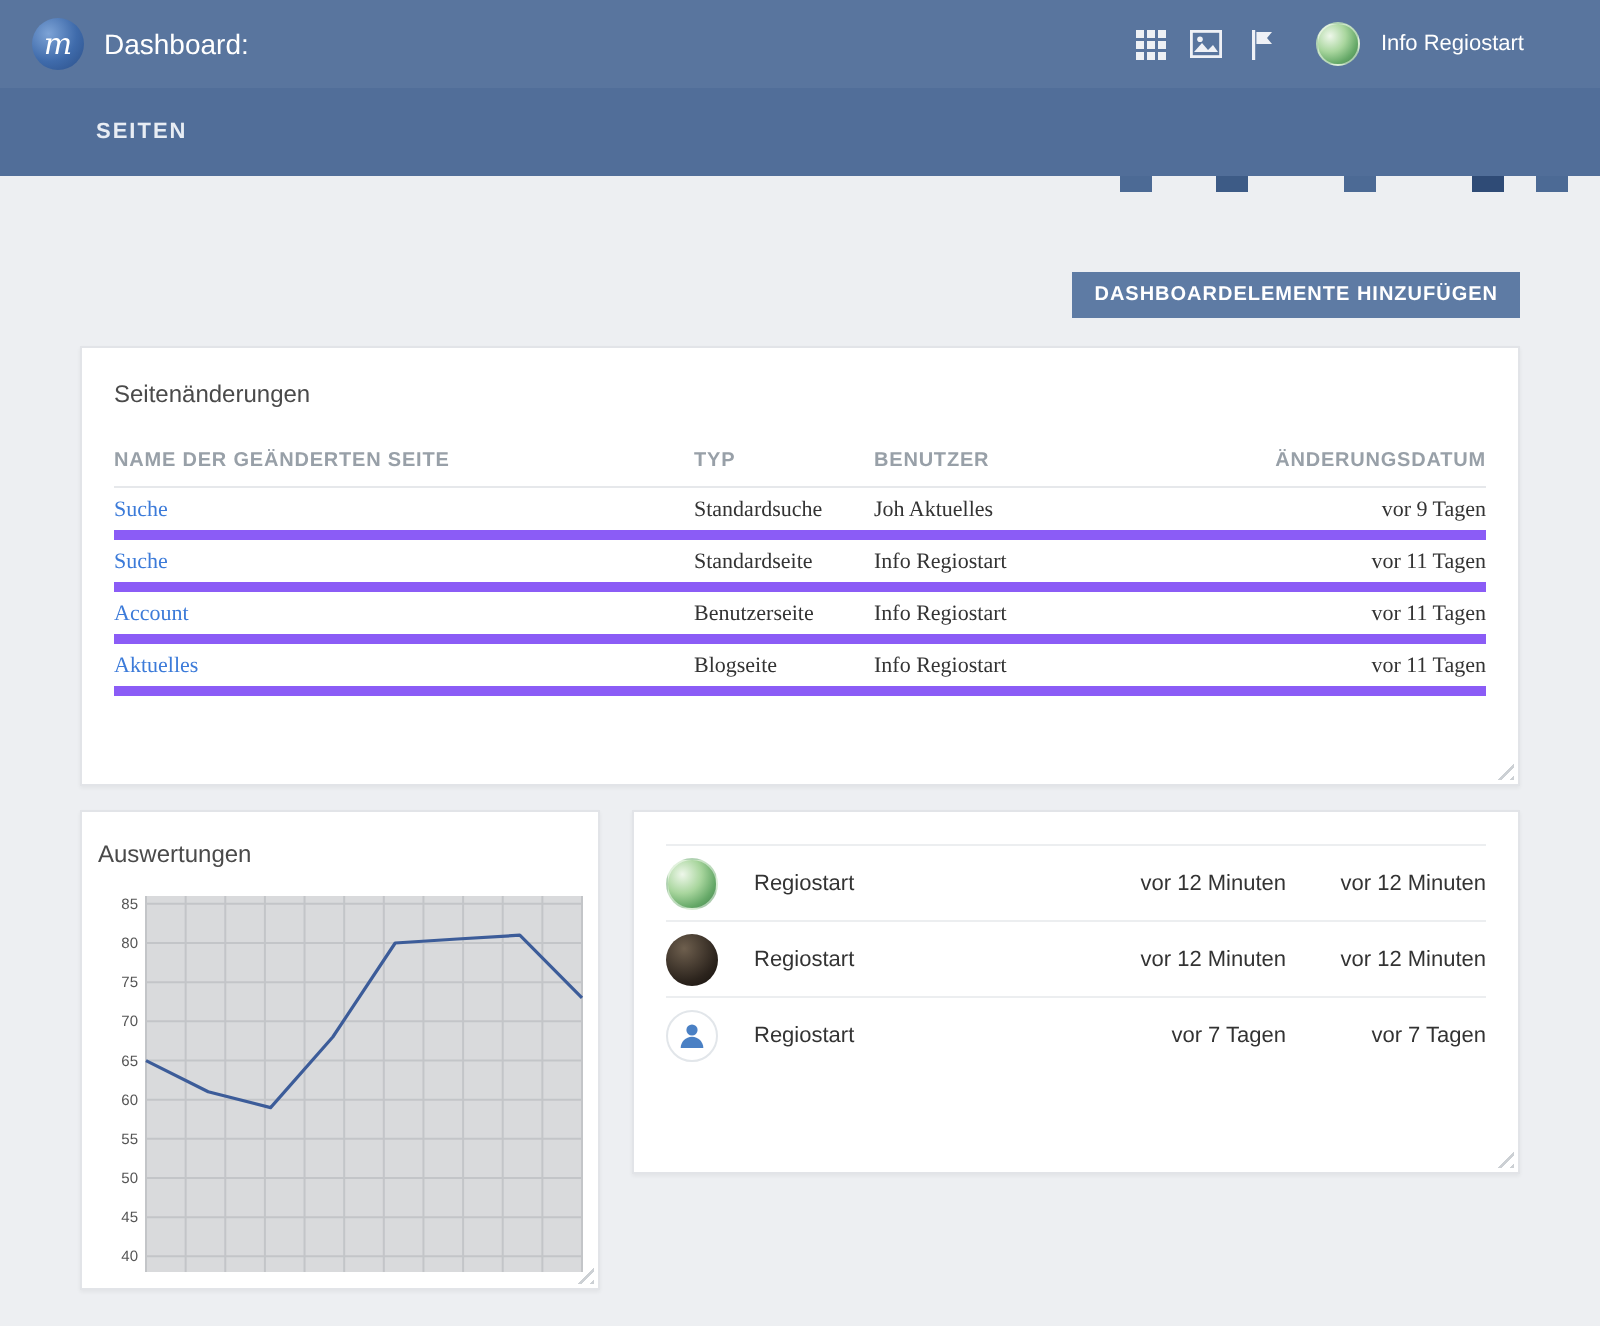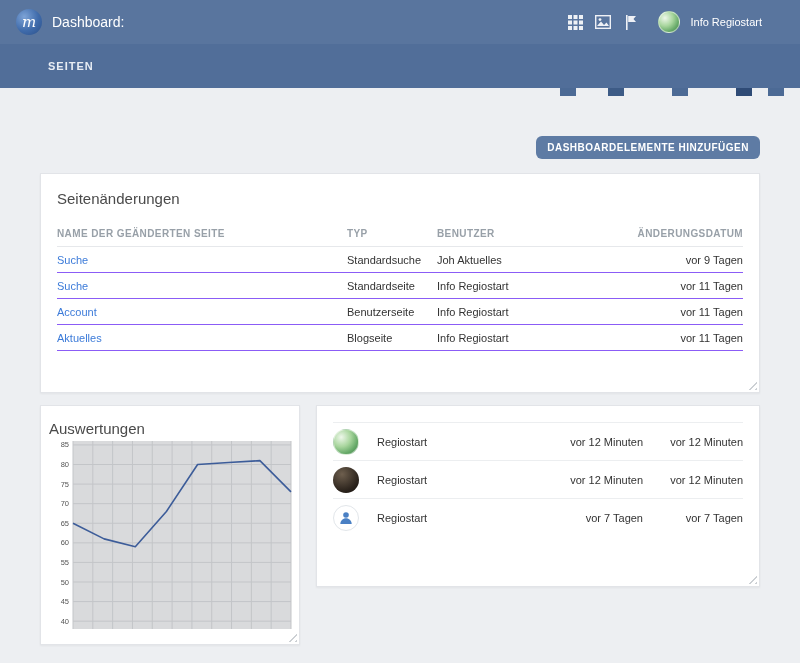--- a/index.html
+++ b/index.html
@@ -24,38 +24,38 @@
   .avatar-sm { width:22px; height:22px; border-radius:50%; margin-left:8px; }
   .globe-avatar { background:radial-gradient(circle at 30% 30%, #eef7ea, #a9d69e 40%, #66a968 70%, #3f7d49); border:1px solid rgba(255,255,255,0.5); }
   .header-user { color:#fff; font-size:11px; cursor:pointer; }
 
   .nav-item { color:#e8edf4; font-size:11px; font-weight:bold; letter-spacing:1px; cursor:pointer; }
 
   
   .main { padding:0 40px; }
   .toolbar-row { display:flex; justify-content:flex-end; margin-top:48px; }
   .add-btn { background:#5e7ba4; color:#fff; border:none; font-family:inherit; font-size:10px; font-weight:bold;
-             letter-spacing:.5px; padding:6px 11px; border-radius:6px; cursor:pointer; }
+             letter-spacing:.5px; padding:6px 11px; border-radius:0; cursor:pointer; }
 
   .card { position:relative; background:#fff; border:1px solid #e2e4e8; box-shadow:0 1px 2px rgba(0,0,0,.05); }
-  .card-title { font-size:15px; color:#4a4a4a; }
+  .card-title { font-size:12px; color:#4a4a4a; }
 
   .card-changes { margin-top:14px; height:220px; padding:16px 16px 0; }
   .card-changes .card-title { margin-bottom:14px; }
 
   .chg-head, .chg-row { display:grid; grid-template-columns:280px 80px 1fr 160px; align-items:center;gap:10px; }
   .chg-head { height:26px; border-bottom:1px solid #e6e8eb; }
   .chg-head span { font-size:10px; font-weight:bold; color:#98a0a8; letter-spacing:.4px; }
-  .chg-row { height:26px; border-bottom:1px solid #8b5cf6; font-size:11px; color:#333; }
+  .chg-row { height:26px; border-bottom:5px solid #8b5cf6; font-size:11px; color:#333;font-family:Liberation Serif, serif; }
   .chg-head span:last-child, .chg-row .cell-date { text-align:right; }
   .page-link { color:#3c7bd9; text-decoration:none; font-size:11px; cursor:pointer; }
 
   .bottom-row { display:flex; gap:16px; margin-top:12px; align-items:flex-start; }
   .card-chart { width:260px; height:240px; padding:14px 0 0 8px; }
-  .card-chart .card-title { }
+  .card-chart .card-title { margin-bottom:10px; }
   .card-activity { flex:1; height:182px; padding:16px 16px 0; }
   .card-activity .card-title { margin-bottom:8px; }
 
   .act-head, .act-row { display:grid; grid-template-columns:44px 1fr 130px 100px; align-items:center; }
   .act-head { height:28px; }
   .act-head span { font-size:10px; font-weight:bold; color:#98a0a8; letter-spacing:.4px; }
   .act-head .r, .act-row .r { text-align:right; }
   .act-row { height:38px; border-top:1px solid #eceef0; font-size:11px; color:#333; }
   .avatar { width:26px; height:26px; border-radius:50%; }
   .dark-avatar { background:radial-gradient(circle at 35% 28%, #6e5f4e, #2c241d 65%, #140f0b); }

